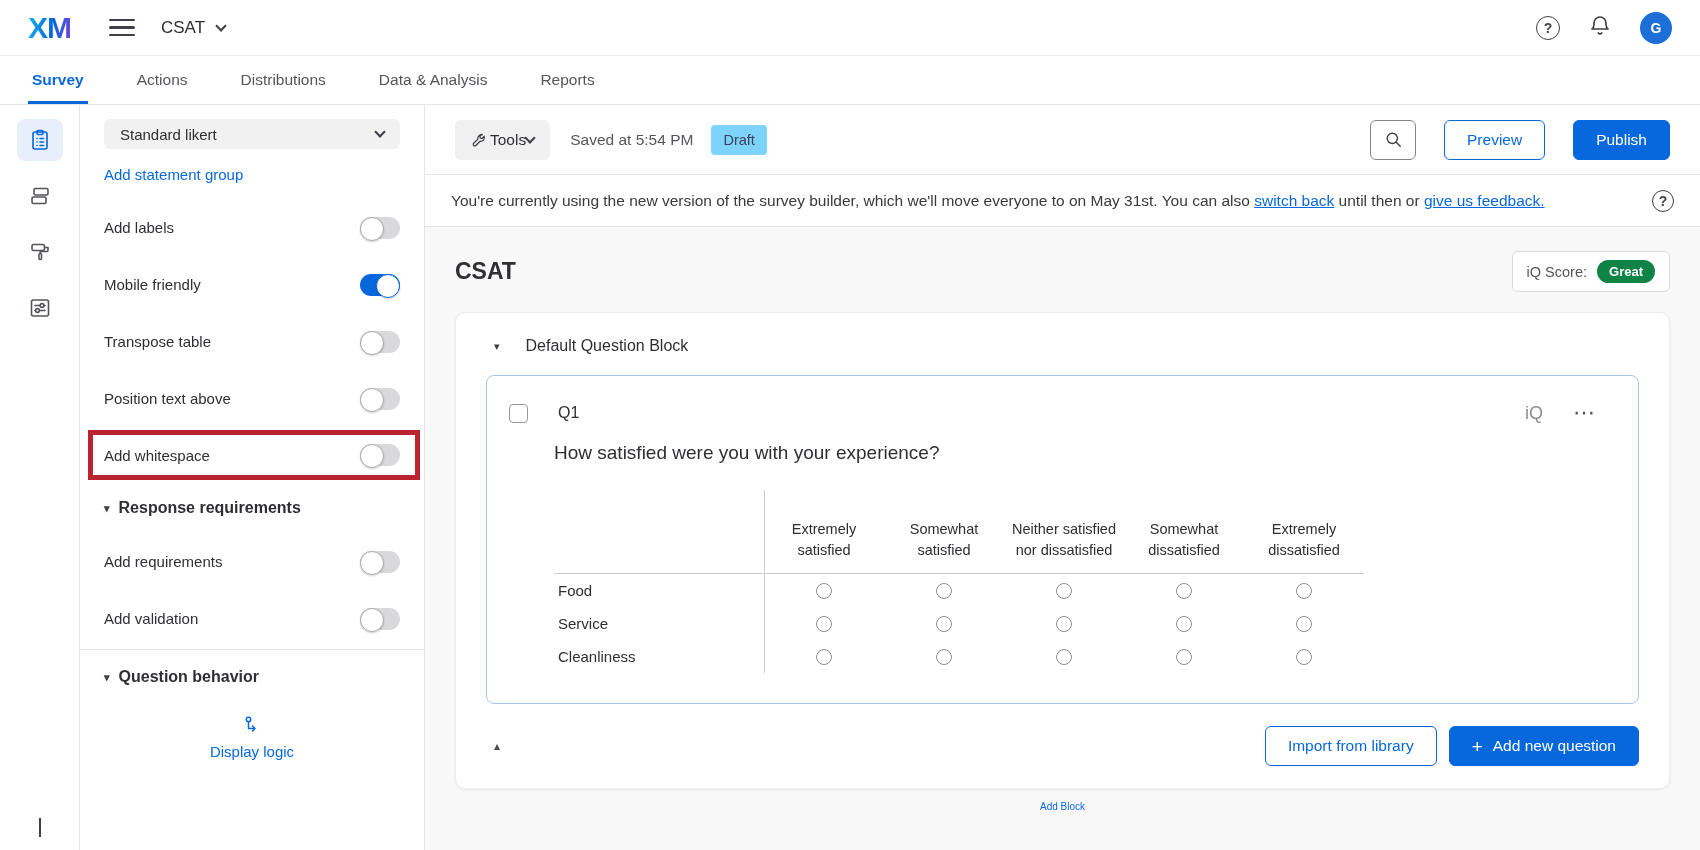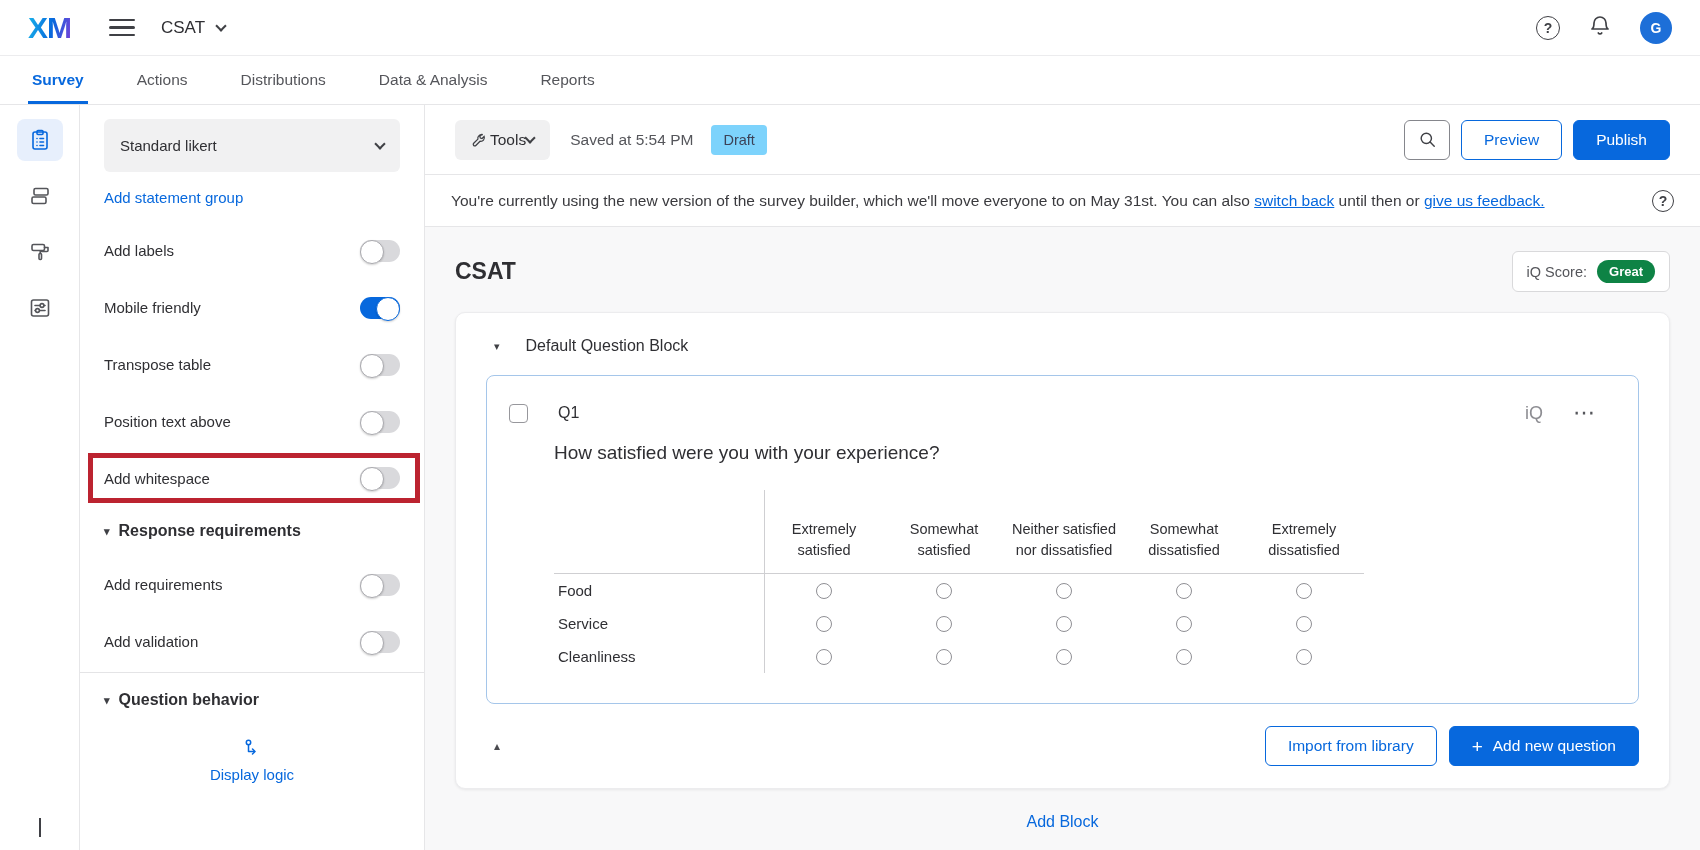--- a/index.html
+++ b/index.html
@@ -33,21 +33,21 @@
   .rail { width:80px; border-right:1px solid #e6e6e8; display:flex; flex-direction:column; align-items:center; padding-top:14px; gap:14px; background:#fff; }
   .rail-btn { width:46px; height:42px; border-radius:8px; display:flex; align-items:center; justify-content:center; cursor:pointer; }
   .rail-btn svg { stroke:#54555a; fill:none; stroke-width:1.6; stroke-linecap:round; stroke-linejoin:round; }
   .rail-btn.active { background:#e7effc; }
   .rail-btn.active svg { stroke:#0768dd; }
   .rail-expand { margin-top:auto; margin-bottom:14px; cursor:pointer; }
   .rail-expand .chev { transform:rotate(-45deg); border-color:#3f4045; }
 
   
   .panel { width:345px; border-right:1px solid #e6e6e8; padding:14px 24px 0; background:#fff; overflow:hidden; }
-  .select { height:53px; background:#f1f1f2; border-radius:6px; display:flex; align-items:center; justify-content:space-between; padding:0 16px; font-size:15px; cursor:pointer; }
+  .select { height:30px; background:#f1f1f2; border-radius:6px; display:flex; align-items:center; justify-content:space-between; padding:0 16px; font-size:15px; cursor:pointer; }
   .select .chev { border-color:#3f4045; }
   .prow { height:57px; display:flex; align-items:center; justify-content:space-between; font-size:15px; }
   .prow.link-row { height:50px; }
   .plink { color:#0768dd; cursor:pointer; }
   .toggle { width:40px; height:22px; border-radius:11px; background:#d9d9dc; position:relative; flex:none; cursor:pointer; }
   .toggle::after { content:""; position:absolute; top:0; left:0; width:22px; height:22px; border-radius:50%; background:#fff; border:1px solid #aaaaaf; box-shadow:0 1px 2px rgba(0,0,0,.18); }
   .toggle.on { background:#0768dd; }
   .toggle.on::after { left:auto; right:0; border-color:#0768dd; }
   .prow.highlighted { height:50px; border:5px solid #bc2330; margin:3px -20px 3px -16px; padding:0 15px 0 11px; }
   .sec-head { height:50px; display:flex; align-items:center; gap:9px; font-size:16px; font-weight:700; }
@@ -57,21 +57,21 @@
   .logic-link svg { stroke:#0768dd; fill:none; stroke-width:1.5; stroke-linecap:round; stroke-linejoin:round; }
 
   
   .main { flex:1; display:flex; flex-direction:column; background:#f8f8f9; min-width:0; }
   .toolbar { height:70px; background:#fff; border-bottom:1px solid #e6e6e8; display:flex; align-items:center; padding:0 30px; }
   .tools-btn { height:40px; background:#f0f0f1; border:none; border-radius:6px; display:flex; align-items:center; padding:0 16px; font-size:15.5px; color:#2f2f33; cursor:pointer; font-family:inherit; }
   .tools-btn svg { stroke:#3f4045; fill:none; stroke-width:1.6; }
   .tools-btn .chev { margin-top:-3px; }
   .saved { margin-left:20px; font-size:15.5px; color:#55565b; }
   .badge { margin-left:18px; background:#7dd3fc; color:#3c4257; font-size:14.5px; padding:7px 12px; border-radius:4px; }
-  .toolbar-right { margin-left:auto; display:flex; align-items:center; gap:11px; }
+  .toolbar-right { margin-left:auto; display:flex; align-items:center; gap:28px; }
   .icon-btn { width:46px; height:40px; background:#fff; border:1px solid #85868c; border-radius:6px; display:flex; align-items:center; justify-content:center; cursor:pointer; }
   .icon-btn svg { stroke:#3f4045; fill:none; stroke-width:1.8; stroke-linecap:round; }
   .btn { height:40px; border-radius:6px; font-size:15.5px; padding:0 22px; cursor:pointer; font-family:inherit; }
   .btn-outline { background:#fff; border:1px solid #0768dd; color:#0768dd; }
   .btn-primary { background:#0768dd; border:1px solid #0768dd; color:#fff; }
 
   
   .notice { height:52px; background:#fff; border-bottom:1px solid #e6e6e8; display:flex; align-items:center; padding:0 26px; font-size:15.5px; color:#3a3a3e; }
   .notice .txt { flex:1; white-space:nowrap; overflow:hidden; }
   .notice a { color:#0768dd; text-decoration:underline; cursor:pointer; }
@@ -102,21 +102,21 @@
   .mrow-label { height:33px; display:flex; align-items:center; font-size:15px; padding-left:4px; }
   .mcell { height:33px; display:flex; align-items:center; justify-content:center; }
   .radio { width:16px; height:16px; border:1.2px solid #8f8f94; border-radius:50%; background:#fff; cursor:pointer; }
 
   .block-foot { display:flex; align-items:center; padding:22px 30px 22px 38px; }
   .collapse-up { font-size:12px; color:#4a4a4f; cursor:pointer; }
   .foot-btns { margin-left:auto; display:flex; gap:12px; }
   .btn-add { display:flex; align-items:center; gap:10px; }
   .plus { font-size:19px; font-weight:400; line-height:1; }
 
-  .add-block { text-align:center; margin-top:24px; font-size:16px; }
+  .add-block { text-align:center; margin-top:12px; font-size:10px; }
   .add-block span { color:#0768dd; cursor:pointer; }
 </style>
 </head>
 <body>
 
 <div class="topbar">
   <div class="logo">XM</div>
   <div class="hamburger">
       <span></span>
       <span></span>

